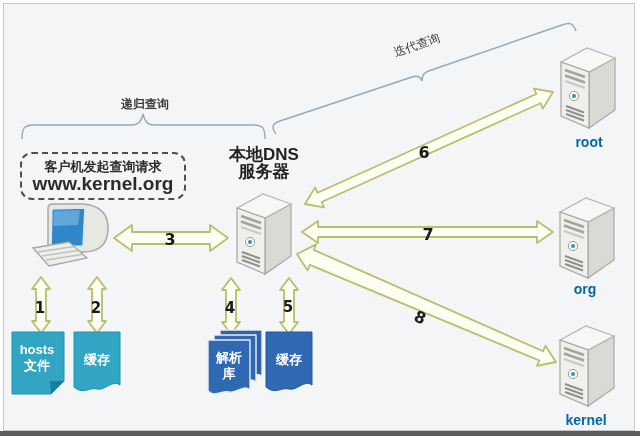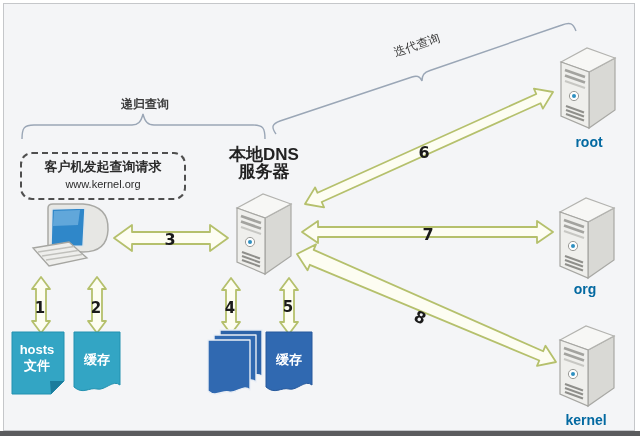--- a/index.html
+++ b/index.html
@@ -18,21 +18,21 @@
   .label{ position:absolute; color:#2e2e2e; }
   .brace-label{ font-size:12px; color:#3a3a3a; text-align:center; }
   #iterative-label{ transform:rotate(-19deg); }
   #client-box{
     position:absolute; left:20px; top:152px; width:162px; height:44px;
     border:2px dashed #4f4f4f; border-radius:12px;
     display:flex; flex-direction:column; align-items:center; justify-content:center;
     color:#2b2b2b; background:transparent;text-align:center;
   }
   #client-box .l1{ font-size:13px; font-weight:bold; line-height:16px; }
-  #client-box .l2{ font-size:11px; font-weight:normal; line-height:18px; }
+  #client-box .l2{ font-size:19px; font-weight:bold; line-height:18px; }
   #local-dns-label{
     left:224px; top:146px; width:80px; text-align:center;
     font-size:17px; font-weight:bold; line-height:17px; color:#222;
   }
   .server-label{
     position:absolute; text-align:center; font-size:14px; font-weight:bold; color:#0369a1;
   }
   .doc-label{
     position:absolute; text-align:center; color:#ffffff; font-weight:bold;
     font-size:13px; line-height:16px;
@@ -129,16 +129,20 @@
 
   <div class="server-label" style="left:560px; top:134px; width:58px;">root</div>
   <div class="server-label" style="left:556px; top:281px; width:58px;">org</div>
   <div class="server-label" style="left:553px; top:412px; width:66px;">kernel</div>
 
   <div class="doc-label" style="left:12px; top:342px; width:50px;">
     <div>hosts</div>
     <div>文件</div>
   </div>
   <div class="doc-label" style="left:74px; top:352px; width:46px;">缓存</div>
+  <div class="doc-label" style="left:208px; top:350px; width:42px;">
+    <div>解析</div>
+    <div>库</div>
+  </div>
   <div class="doc-label" style="left:266px; top:352px; width:46px;">缓存</div>
 
   <div id="bottom-bar"></div>
 </div>
 
 </body></html>

